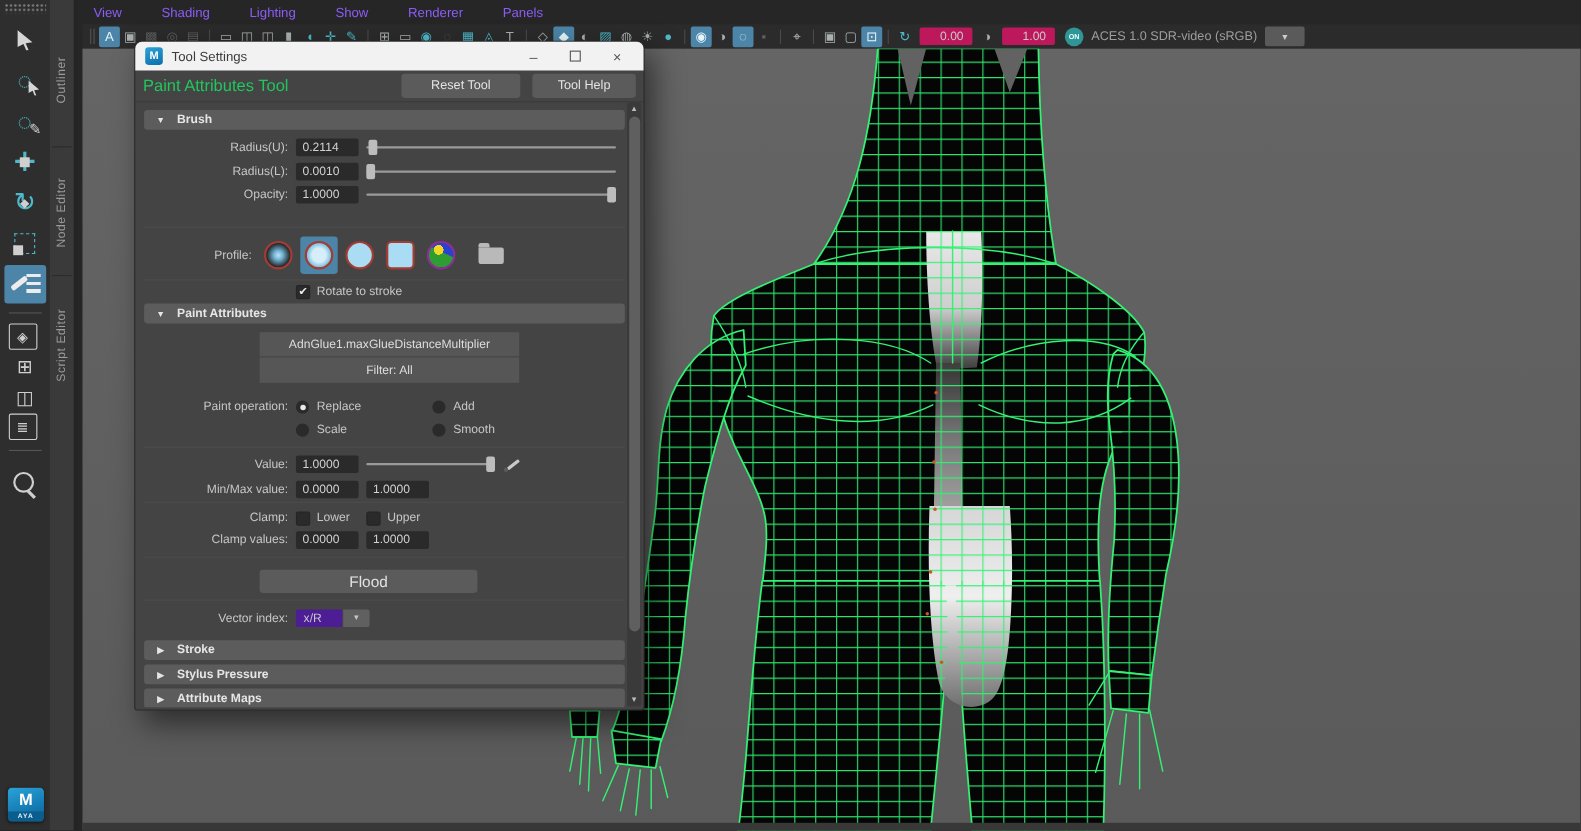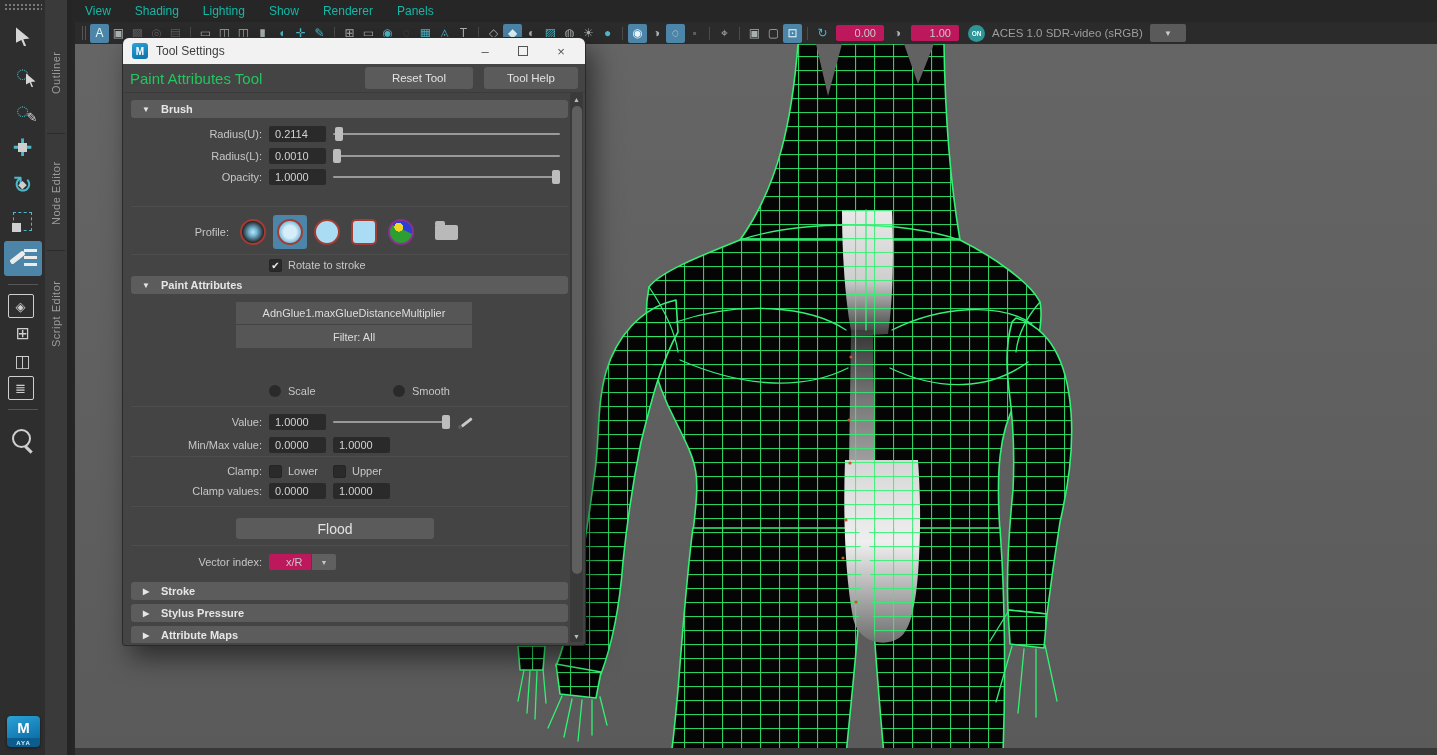--- a/index.html
+++ b/index.html
@@ -34,21 +34,21 @@
   #maya-logo{position:absolute;left:7px;bottom:8px;width:33px;height:31px;border-radius:4px;overflow:hidden;box-shadow:0 1px 3px rgba(0,0,0,.5)}
   #maya-logo .top{height:22px;background:linear-gradient(160deg,#2aa3d8,#0d6fa8);color:#fff;font-weight:bold;font-size:15px;display:flex;align-items:center;justify-content:center}
   #maya-logo .bot{height:9px;background:#0a5d8c;color:#dff4ff;font-size:6px;font-weight:bold;display:flex;align-items:center;justify-content:center;letter-spacing:1px}
 
   
   #side-tabs{position:absolute;left:45px;top:0;width:26px;height:755px;background:#3a3a3a;z-index:4;border-right:4px solid #242424}
   .vtab{position:absolute;left:0;width:22px;display:flex;align-items:center;justify-content:center;writing-mode:vertical-rl;transform:rotate(180deg);font-size:11px;color:#9c9c9c;letter-spacing:.5px}
   .vtab-sep{position:absolute;left:2px;width:18px;height:1px;background:#2b2b2b}
 
   
-  #menu-bar{position:absolute;left:75px;top:0;right:0;height:22px;background:#262626;display:flex;align-items:center;gap:24px;padding-left:10px;font-size:12px;color:#14b8a6;z-index:3}
+  #menu-bar{position:absolute;left:75px;top:0;right:0;height:22px;background:#262626;display:flex;align-items:center;gap:36px;padding-left:10px;font-size:12px;color:#8b5cf6;z-index:3}
   #menu-bar span{cursor:default}
 
   
   #vp-toolbar{position:absolute;left:75px;top:22px;right:0;height:22px;background:#2b2b2b;display:flex;align-items:center;padding:0 3px;z-index:3}
   .tbgrip{width:4px;height:14px;border-left:1px solid #555;border-right:1px solid #555;margin:0 4px}
   .tb-icon{width:19px;height:19px;font-size:12px;line-height:19px;text-align:center;color:#a9b0b0;border-radius:2px;flex:none}
   .tb-icon.teal{color:#4db8c9}
   .tb-icon.dim{color:#5e5e5e}
   .tb-icon.active{background:#4c85a8;color:#e4f6fa}
   .tb-sep{width:1px;height:13px;background:#4a4a4a;margin:0 5px;flex:none}
@@ -91,21 +91,21 @@
   .prof{width:26px;height:26px;border-radius:50%;border:2px solid #a33c33}
   .prof.gauss{background:radial-gradient(circle,#bfe3f4 0%,#74b7d8 25%,#1d1d1d 72%)}
   .prof.soft{background:radial-gradient(circle,#d6eefa 40%,#84c3de 68%,#315f79 96%)}
   .prof.solid{background:#aadcf4}
   .prof.square{border-radius:5px;background:#aadcf4}
   .prof.image{background:radial-gradient(circle at 40% 28%,#f2d725 0 21%,transparent 22%),linear-gradient(205deg,#2b3fd0 0 38%,#2e9e33 42% 100%);border-color:#8a2f96}
   .folder{width:23px;height:15px;background:#b9b9b9;border-radius:1px 2px 2px 2px;position:relative;margin-left:14px}
   .folder::before{content:"";position:absolute;top:-4px;left:0;width:10px;height:4px;background:#b9b9b9;border-radius:2px 2px 0 0}
   .attr-item{position:absolute;left:113px;width:236px;display:flex;align-items:center;justify-content:center;background:#565656;font-size:11px;color:#dddddd}
   .flood{position:absolute;left:113px;width:198px;height:21px;background:#5b5b5b;border-radius:3px;display:flex;align-items:center;justify-content:center;font-size:14px;color:#e2e2e2}
-  .vec-field{width:42px;height:16px;background:#be185d;display:flex;align-items:center;padding-left:17px;flex:none;border-radius:2px 0 0 2px}
+  .vec-field{width:42px;height:16px;background:#4c1d95;display:flex;align-items:center;padding-left:7px;flex:none;border-radius:2px 0 0 2px}
   .vec-btn{width:24px;height:16px;background:#606060;display:flex;align-items:center;justify-content:center;font-size:7px;margin-left:1px;border-radius:0 2px 2px 0;flex:none}
   .eyedrop{position:relative;width:18px;height:16px;margin-left:8px;flex:none}
   .eyedrop::before{content:"";position:absolute;left:2px;top:7px;width:13px;height:2.6px;background:#c9c9c9;border-radius:1px;transform:rotate(-38deg)}
   .eyedrop::after{content:"";position:absolute;left:0;top:11px;width:4px;height:4px;background:#5a5a5a;border-radius:50%}
   .hr{position:absolute;left:8px;width:437px;height:1px;background:#4d4d4d}
   
   #sb{position:absolute;top:55px;right:2px;width:13px;bottom:3px;background:#3a3a3a;border-radius:2px}
   #sb .sarr{position:absolute;left:0;width:13px;height:12px;display:flex;align-items:center;justify-content:center;font-size:7px;color:#bdbdbd}
   #sb .handle{position:absolute;top:13px;left:1.5px;width:10px;height:468px;background:#5f5f5f;border-radius:5px}
 </style>
@@ -370,20 +370,31 @@
       <span class="cb">✔</span>
       <span>Rotate to stroke</span>
     </div>
 
     <div class="sec-hdr" style="top:183px">
       <span class="arr">▼</span>
       <span>Paint Attributes</span>
     </div>
     <div class="attr-item" style="top:209px;height:22px">AdnGlue1.maxGlueDistanceMultiplier</div>
     <div class="attr-item" style="top:232px;height:23px">Filter: All</div>
+    <div class="row" style="top:268px">
+      <span class="lab">Paint operation:</span>
+      <span class="opt">
+          <span class="radio sel"></span>
+          <span>Replace</span>
+        </span>
+      <span class="opt">
+          <span class="radio"></span>
+          <span>Add</span>
+        </span>
+    </div>
     <div class="row" style="top:289px">
       <span class="lab"></span>
       <span class="opt">
           <span class="radio"></span>
           <span>Scale</span>
         </span>
       <span class="opt">
           <span class="radio"></span>
           <span>Smooth</span>
         </span>

